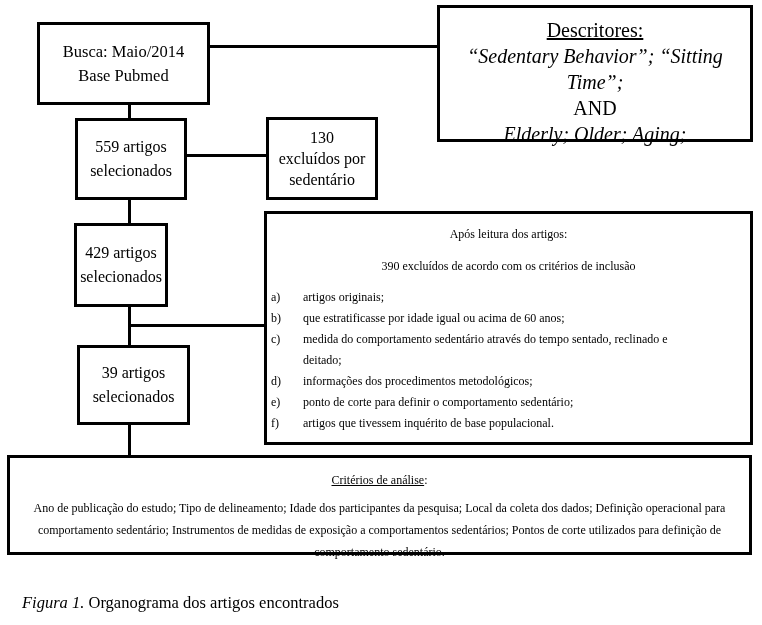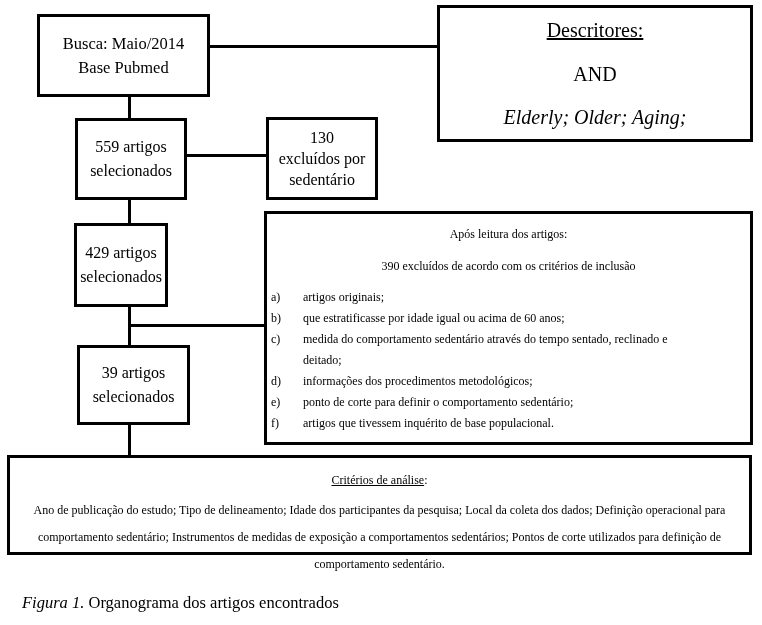--- a/index.html
+++ b/index.html
@@ -25,21 +25,21 @@
     flex-direction: column;
     align-items: center;
     justify-content: center;
     text-align: center;
     font-size: 16px;
     line-height: 1.5;
   }
   .hline, .vline { position: absolute; background: #000000; }
 
   
-  #busca { left: 37px; top: 14px; width: 173px; height: 83px; font-size: 16.5px; line-height: 1.45; }
+  #busca { left: 37px; top: 22px; width: 173px; height: 83px; font-size: 16.5px; line-height: 1.45; }
   #b559  { left: 75px;  top: 118px; width: 112px; height: 82px; }
   #b130  { left: 266px; top: 117px; width: 112px; height: 83px; line-height: 1.32; }
   #b429  { left: 74px;  top: 223px; width: 94px; height: 84px; }
   #b39   { left: 77px;  top: 345px; width: 113px; height: 80px; }
 
   
   #descritores {
     left: 437px; top: 5px; width: 316px; height: 137px;
     display: flex; flex-direction: column; justify-content: space-between;
     padding: 9px 6px; text-align: center; font-size: 20px; line-height: 1.3;
@@ -52,21 +52,21 @@
   .apos-title { text-align: center; margin-top: 10px; line-height: 21px; }
   .apos-sub   { text-align: center; margin-top: 11px; line-height: 21px; }
   .apos-list  { margin: 10px 0 0 4px; }
   .li { display: flex; line-height: 21px; }
   .li-label { flex: 0 0 32px; }
   .li-text  { width: 402px; }
 
   
   #criterios { left: 7px; top: 455px; width: 745px; height: 100px; font-size: 12px; }
   .crit-title { text-align: center; margin-top: 12px; line-height: 21px; }
-  .crit-body  { text-align: center; margin: 6px 14px 14px; line-height: 27px; }
+  .crit-body  { text-align: center; margin: 6px 14px 14px; line-height: 22px; }
 
   
   #l-busca-desc { left: 210px; top: 45px;  width: 227px; height: 3px; }
   #l-busca-559  { left: 128px; top: 93px;  width: 3px;   height: 25px; }
   #l-559-130    { left: 187px; top: 154px; width: 79px;  height: 3px; }
   #l-559-429    { left: 128px; top: 200px; width: 3px;   height: 23px; }
   #l-429-39     { left: 128px; top: 307px; width: 3px;   height: 38px; }
   #l-branch-apos{ left: 131px; top: 324px; width: 133px; height: 3px; }
   #l-39-crit    { left: 128px; top: 425px; width: 3px;   height: 30px; }
 
@@ -86,20 +86,21 @@
   <div class="hline" id="l-branch-apos"></div>
   <div class="vline" id="l-39-crit"></div>
 
   <div class="box cbox" id="busca">
     <div>Busca: Maio/2014</div>
     <div>Base Pubmed</div>
   </div>
 
   <div class="box" id="descritores">
     <div class="underline">Descritores:</div>
+    <div class="italic">“Sedentary Behavior”; “Sitting Time”;</div>
     <div>AND</div>
     <div class="italic">Elderly; Older; Aging;</div>
   </div>
 
   <div class="box cbox" id="b559">
     <div>559 artigos</div>
     <div>selecionados</div>
   </div>
 
   <div class="box cbox" id="b130">

